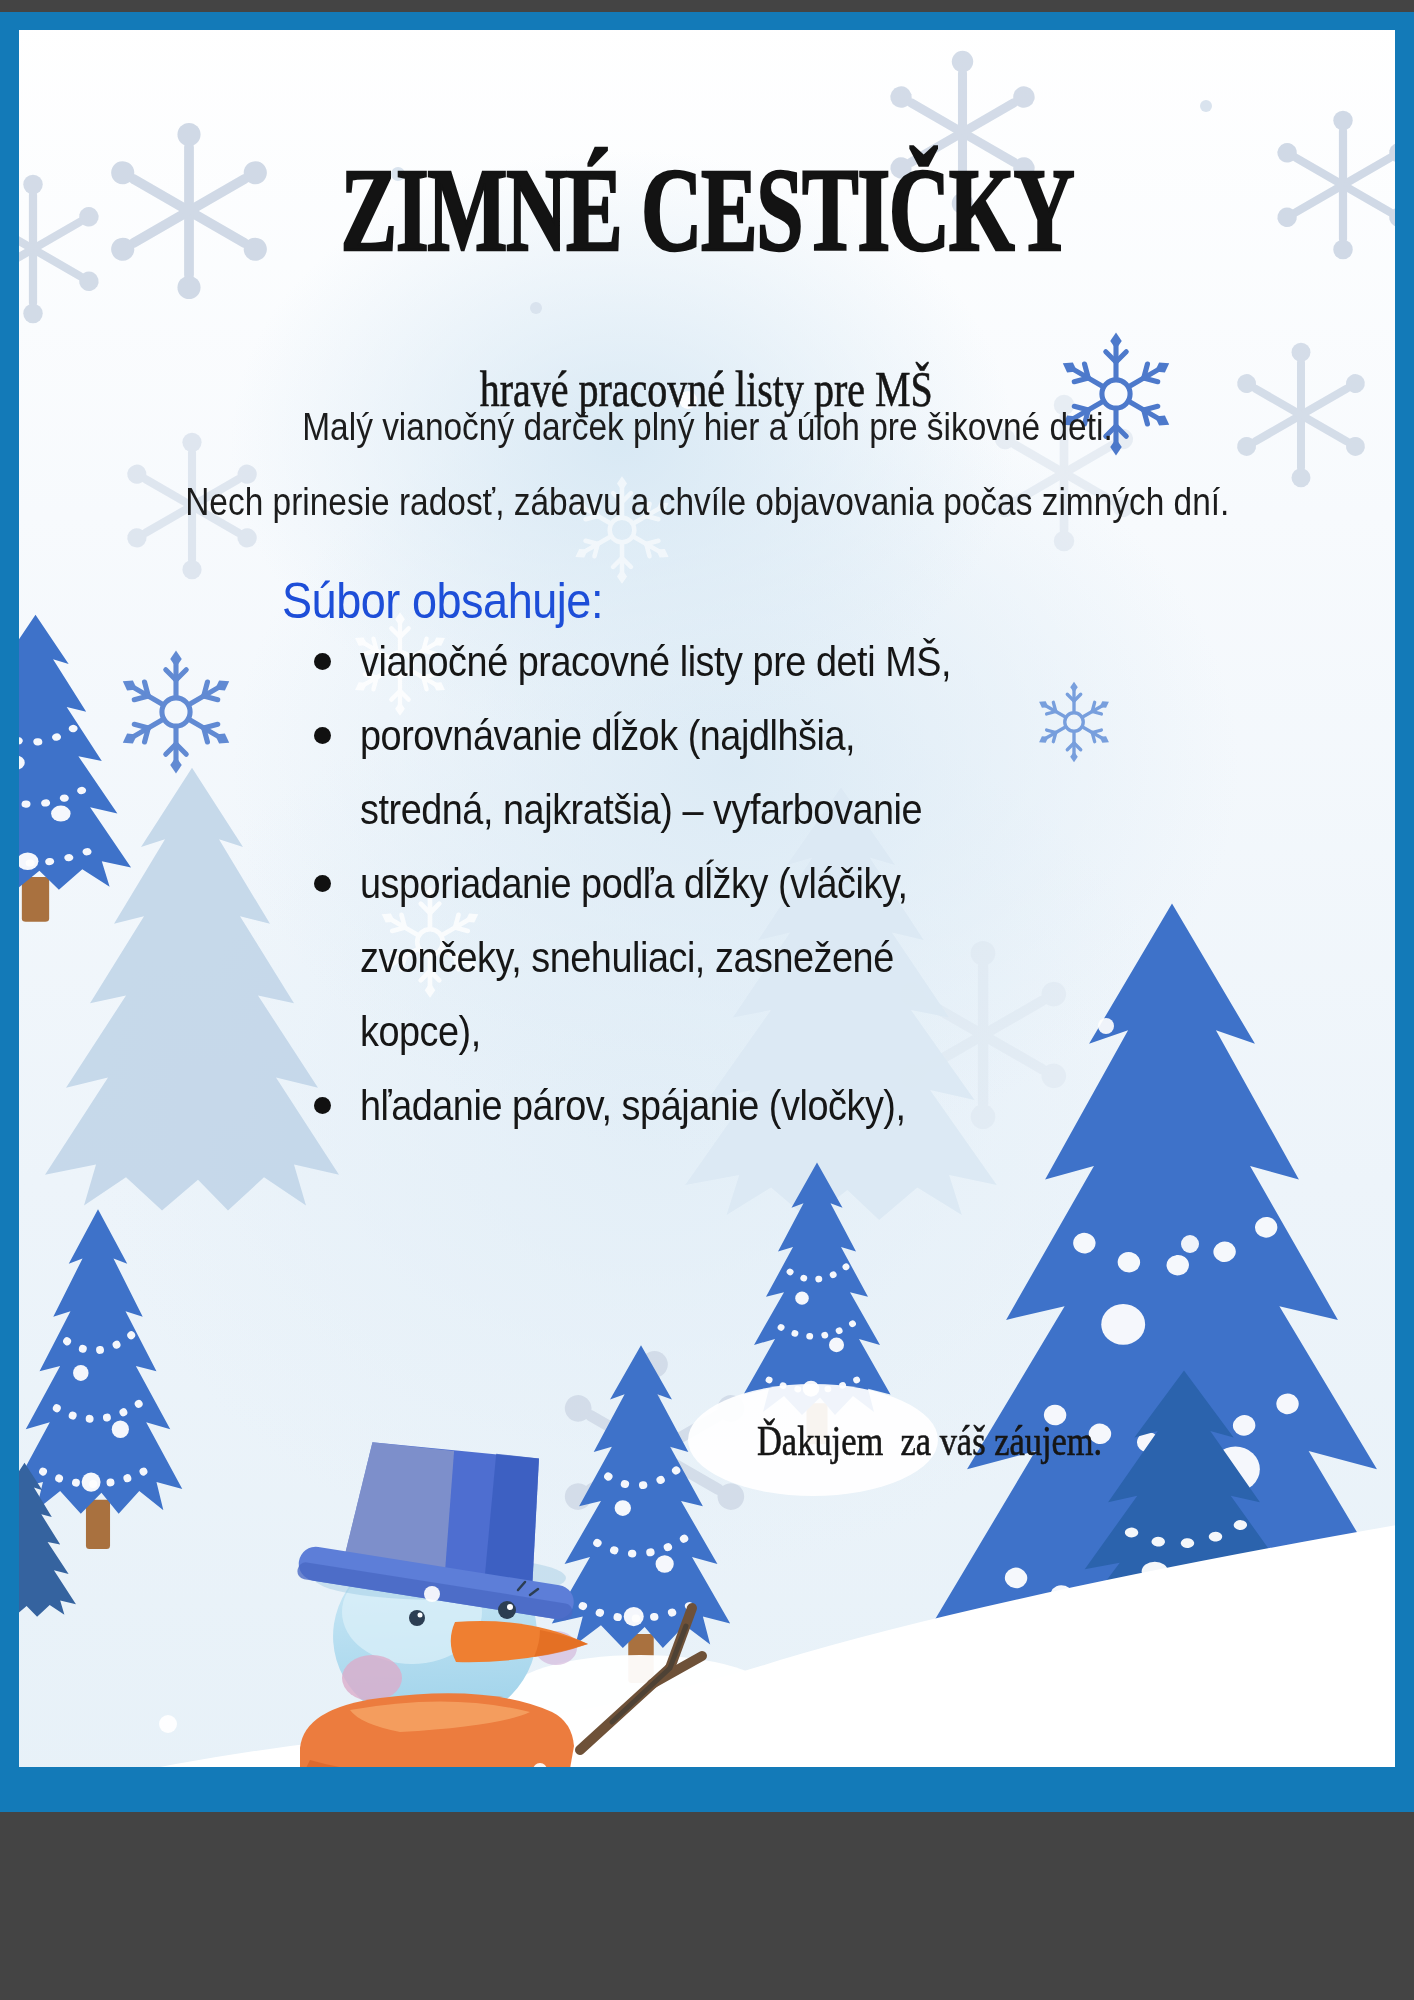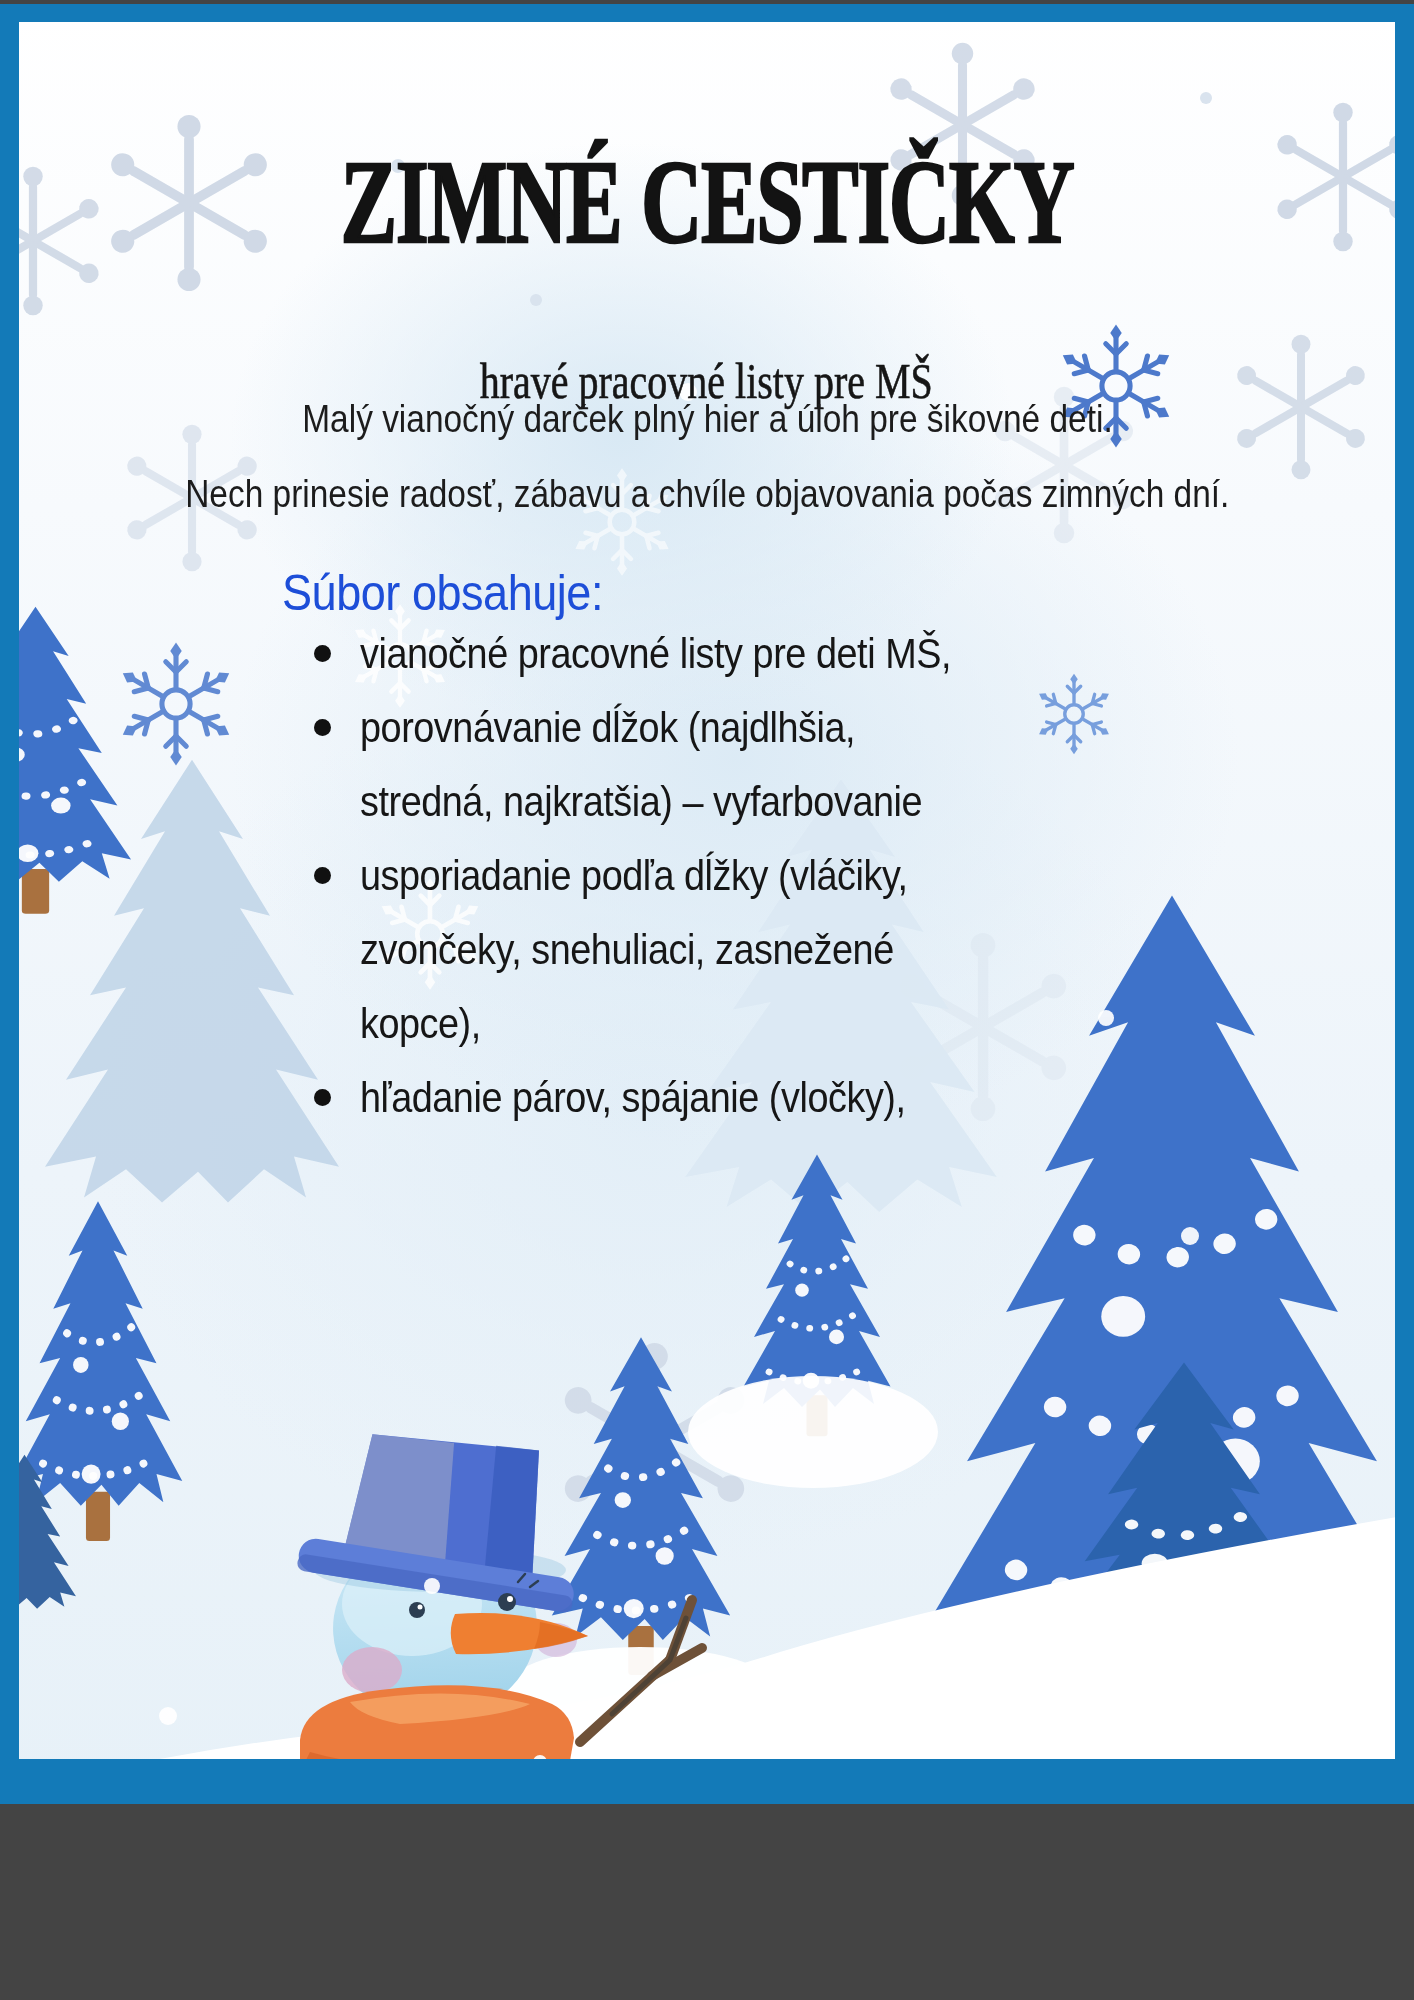--- a/index.html
+++ b/index.html
@@ -1,16 +1,16 @@
 <!DOCTYPE html>
 <html><head>
 <meta charset="utf-8">
 <style>
   html,body{margin:0;padding:0;background:#444;}
-  .page{position:relative;width:1414px;height:1800px;margin:4px auto;overflow:hidden;
+  .page{position:relative;width:1414px;height:1800px;margin:12px auto;overflow:hidden;
         background:#fff;font-family:"Liberation Sans",sans-serif;color:#161616;}
   
   .bg{position:absolute;inset:0;z-index:0;background:
       radial-gradient(ellipse 560px 420px at 44% 24%, rgba(215,232,244,.95) 0%, rgba(215,232,244,0) 70%),
       radial-gradient(ellipse 700px 540px at 52% 42%, rgba(219,234,245,.95) 0%, rgba(219,234,245,0) 72%),
       radial-gradient(ellipse 740px 600px at 46% 62%, rgba(226,238,247,.95) 0%, rgba(226,238,247,0) 75%),
       linear-gradient(180deg,#ffffff 0%,#f7fafd 28%,#edf4fa 65%,#e7f1f8 100%);}
   .dec{position:absolute;}
   .decor-far{z-index:1}.hills-layer{z-index:2}.mound{z-index:3}.tree-layer{z-index:4}
   .snowman-layer{z-index:5}.near-flakes{z-index:6}.dots-layer{z-index:7}
@@ -333,16 +333,17 @@
     <h2 class="section-heading"><span class="cx90l">Súbor obsahuje:</span></h2>
     <ul class="bullets">
       <li><span class="cx90l">vianočné pracovné listy pre deti MŠ,</span></li>
       <li><span class="cx90l">porovnávanie dĺžok (najdlhšia,
 stredná, najkratšia) – vyfarbovanie</span></li>
       <li><span class="cx90l">usporiadanie podľa dĺžky (vláčiky,
 zvončeky, snehuliaci, zasnežené
 kopce),</span></li>
       <li><span class="cx90l">hľadanie párov, spájanie (vločky),</span></li>
     </ul>
+    <div class="thanks"><span class="cx82">Ďakujem  za váš záujem.</span></div>
   </div>
 
   <div class="frame"></div>
 </div>
 
 </body></html>

